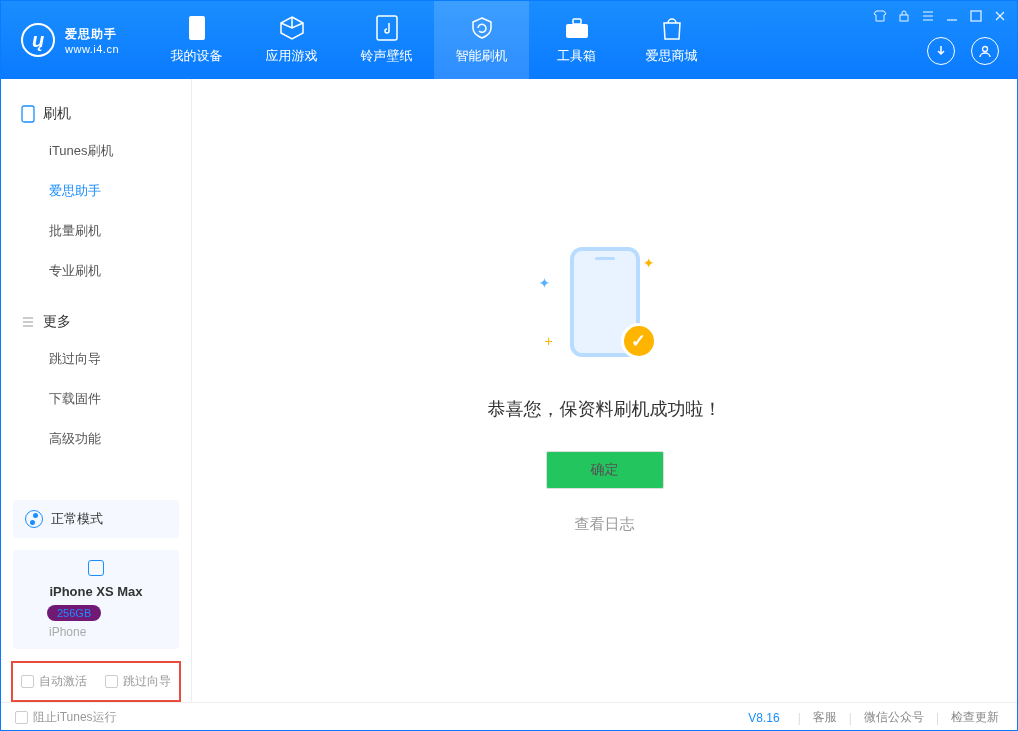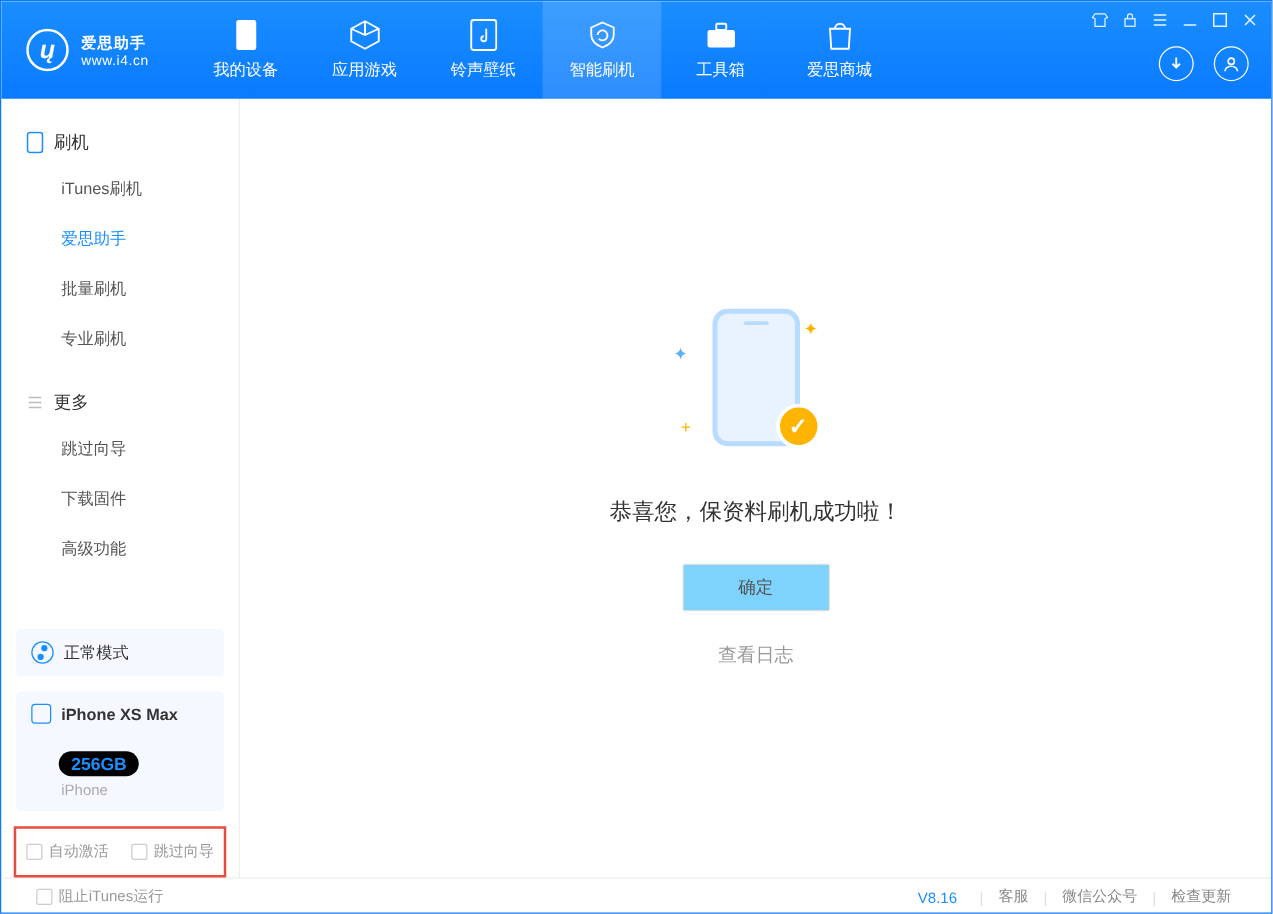--- a/index.html
+++ b/index.html
@@ -28,45 +28,45 @@
 .side-item { padding: 11px 20px 11px 48px; font-size: 13px; color: #555; cursor: pointer; }
 .side-item.active { color: #1a8eff; }
 .side-spacer { flex: 1; }
 
 .mode-box, .device-box { margin: 6px 12px; background: #f5f9ff; border-radius: 4px; padding: 10px 12px; font-size: 13px; }
 .mode-box { display: flex; align-items: flex-end; gap: 8px; color: #333; }
 .mode-icon { width: 18px; height: 18px; border: 1.5px solid #1a8eff; border-radius: 50%; position: relative; }
 .mode-icon::before, .mode-icon::after { content: ""; position: absolute; width: 5px; height: 5px; background: #1a8eff; border-radius: 50%; }
 .mode-icon::before { top: 2px; left: 7px; }
 .mode-icon::after { bottom: 2px; right: 7px; }
-.device-box .dev-row { display: flex; align-items: center; gap: 8px; font-weight: bold; color: #333; margin-bottom: 22px; }
+.device-box .dev-row { display: flex; align-items: center; gap: 8px; font-weight: bold; color: #333; margin-bottom: 6px; flex-direction: column; }
 .dev-icon { width: 16px; height: 16px; border: 1.5px solid #1a8eff; border-radius: 3px; }
-.storage-badge { display: inline-block; background: #000000; color: #1a8eff; border-radius: 10px; padding: 2px 10px; font-size: 14px; margin-left: 22px; margin-bottom: 4px; font-weight: bold; }
+.storage-badge { display: inline-block; background: #701a75; color: #1a8eff; border-radius: 10px; padding: 2px 10px; font-size: 11px; margin-left: 22px; margin-bottom: 4px; }
 .dev-type { color: #aaa; font-size: 12px; margin-left: 24px; }
 
 .checkbox-row { border: 2px solid #e74c3c; margin: 6px 10px 0 10px; padding: 10px 8px; display: flex; gap: 18px; }
 .chk { display: flex; align-items: center; gap: 5px; font-size: 12px; color: #999; cursor: pointer; }
 .chk-box { width: 13px; height: 13px; border: 1px solid #ccc; border-radius: 2px; }
 
 
 .main { flex: 1; display: flex; flex-direction: column; align-items: center; justify-content: center; }
 .success-ill { position: relative; width: 120px; height: 120px; margin-bottom: 30px; }
 .phone-shape { width: 70px; height: 110px; border: 4px solid #b8dcff; border-radius: 12px; background: #e8f3ff; margin: 0 auto; position: relative; }
 .phone-shape::before { content: ""; position: absolute; top: 6px; left: 50%; transform: translateX(-50%); width: 20px; height: 3px; background: #b8dcff; border-radius: 2px; }
 .check-badge { position: absolute; bottom: 8px; right: 8px; width: 36px; height: 36px; background: #ffb400; border-radius: 50%; border: 3px solid #fff; display: flex; align-items: center; justify-content: center; color: #fff; font-size: 18px; font-weight: bold; }
 .sparkle { position: absolute; color: #ffb400; font-size: 14px; }
 .sp1 { top: 28px; left: -6px; color: #5ab0ff; }
 .sp2 { top: 8px; right: 10px; }
 .sp3 { bottom: 18px; left: 0px; }
 .success-text { font-size: 18px; color: #333; margin-bottom: 30px; }
-.ok-btn { border: 1px solid #ddd; background: #7dd3fc; padding: 9px 44px; font-size: 14px; color: #555; cursor: pointer; border-radius: 2px; margin-bottom: 26px; }
+.ok-btn { border: 1px solid #ddd; background: #22c55e; padding: 9px 44px; font-size: 14px; color: #555; cursor: pointer; border-radius: 2px; margin-bottom: 26px; }
 .log-link { color: #999; font-size: 15px; cursor: pointer; }
 
 
-.footer { height: 30px; border-top: 1px solid #eee; display: flex; align-items: center; padding: 0 28px; font-size: 12px; color: #999; }
+.footer { height: 30px; border-top: 1px solid #eee; display: flex; align-items: center; padding: 0 14px; font-size: 12px; color: #999; }
 .footer .chk { color: #999; }
 .footer-spacer { flex: 1; }
 .footer-link { color: #888; cursor: pointer; padding: 0 4px; }
 .version { color: #1a8eff; margin-right: 10px; }
 .sep { color: #ddd; margin: 0 8px; }
 
 svg { display: block; }
 </style>
 </head>
 <body>

